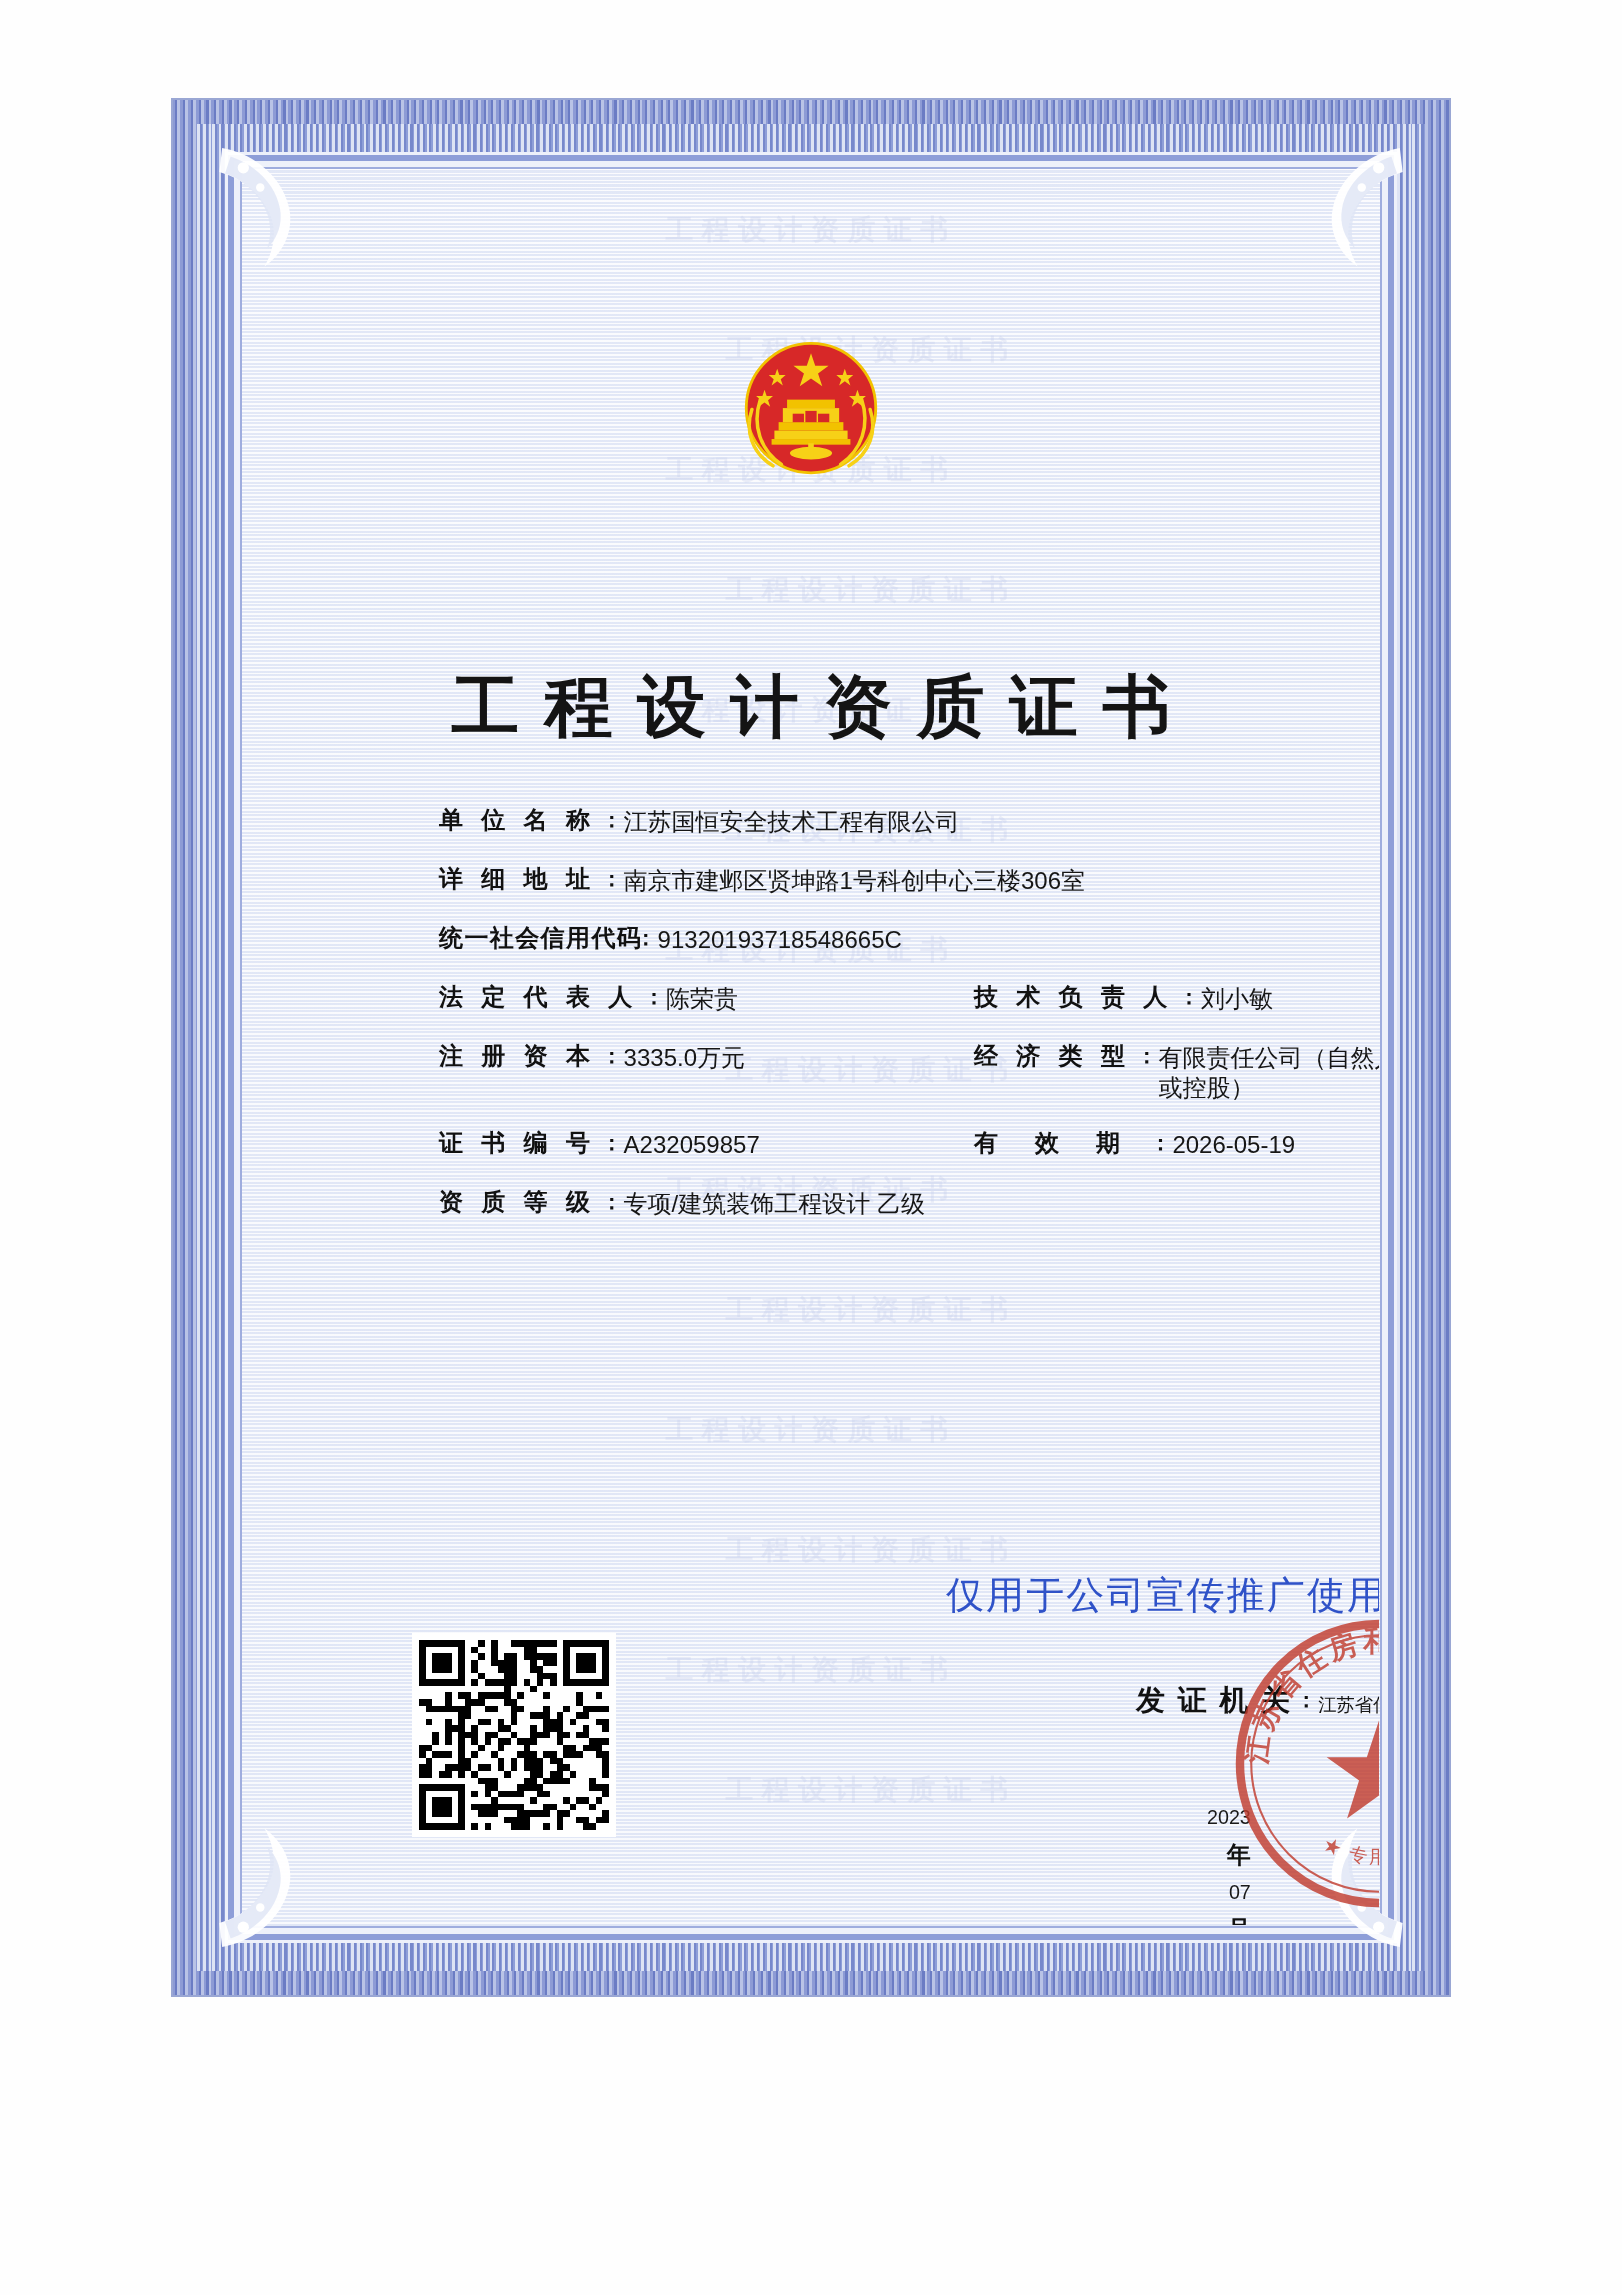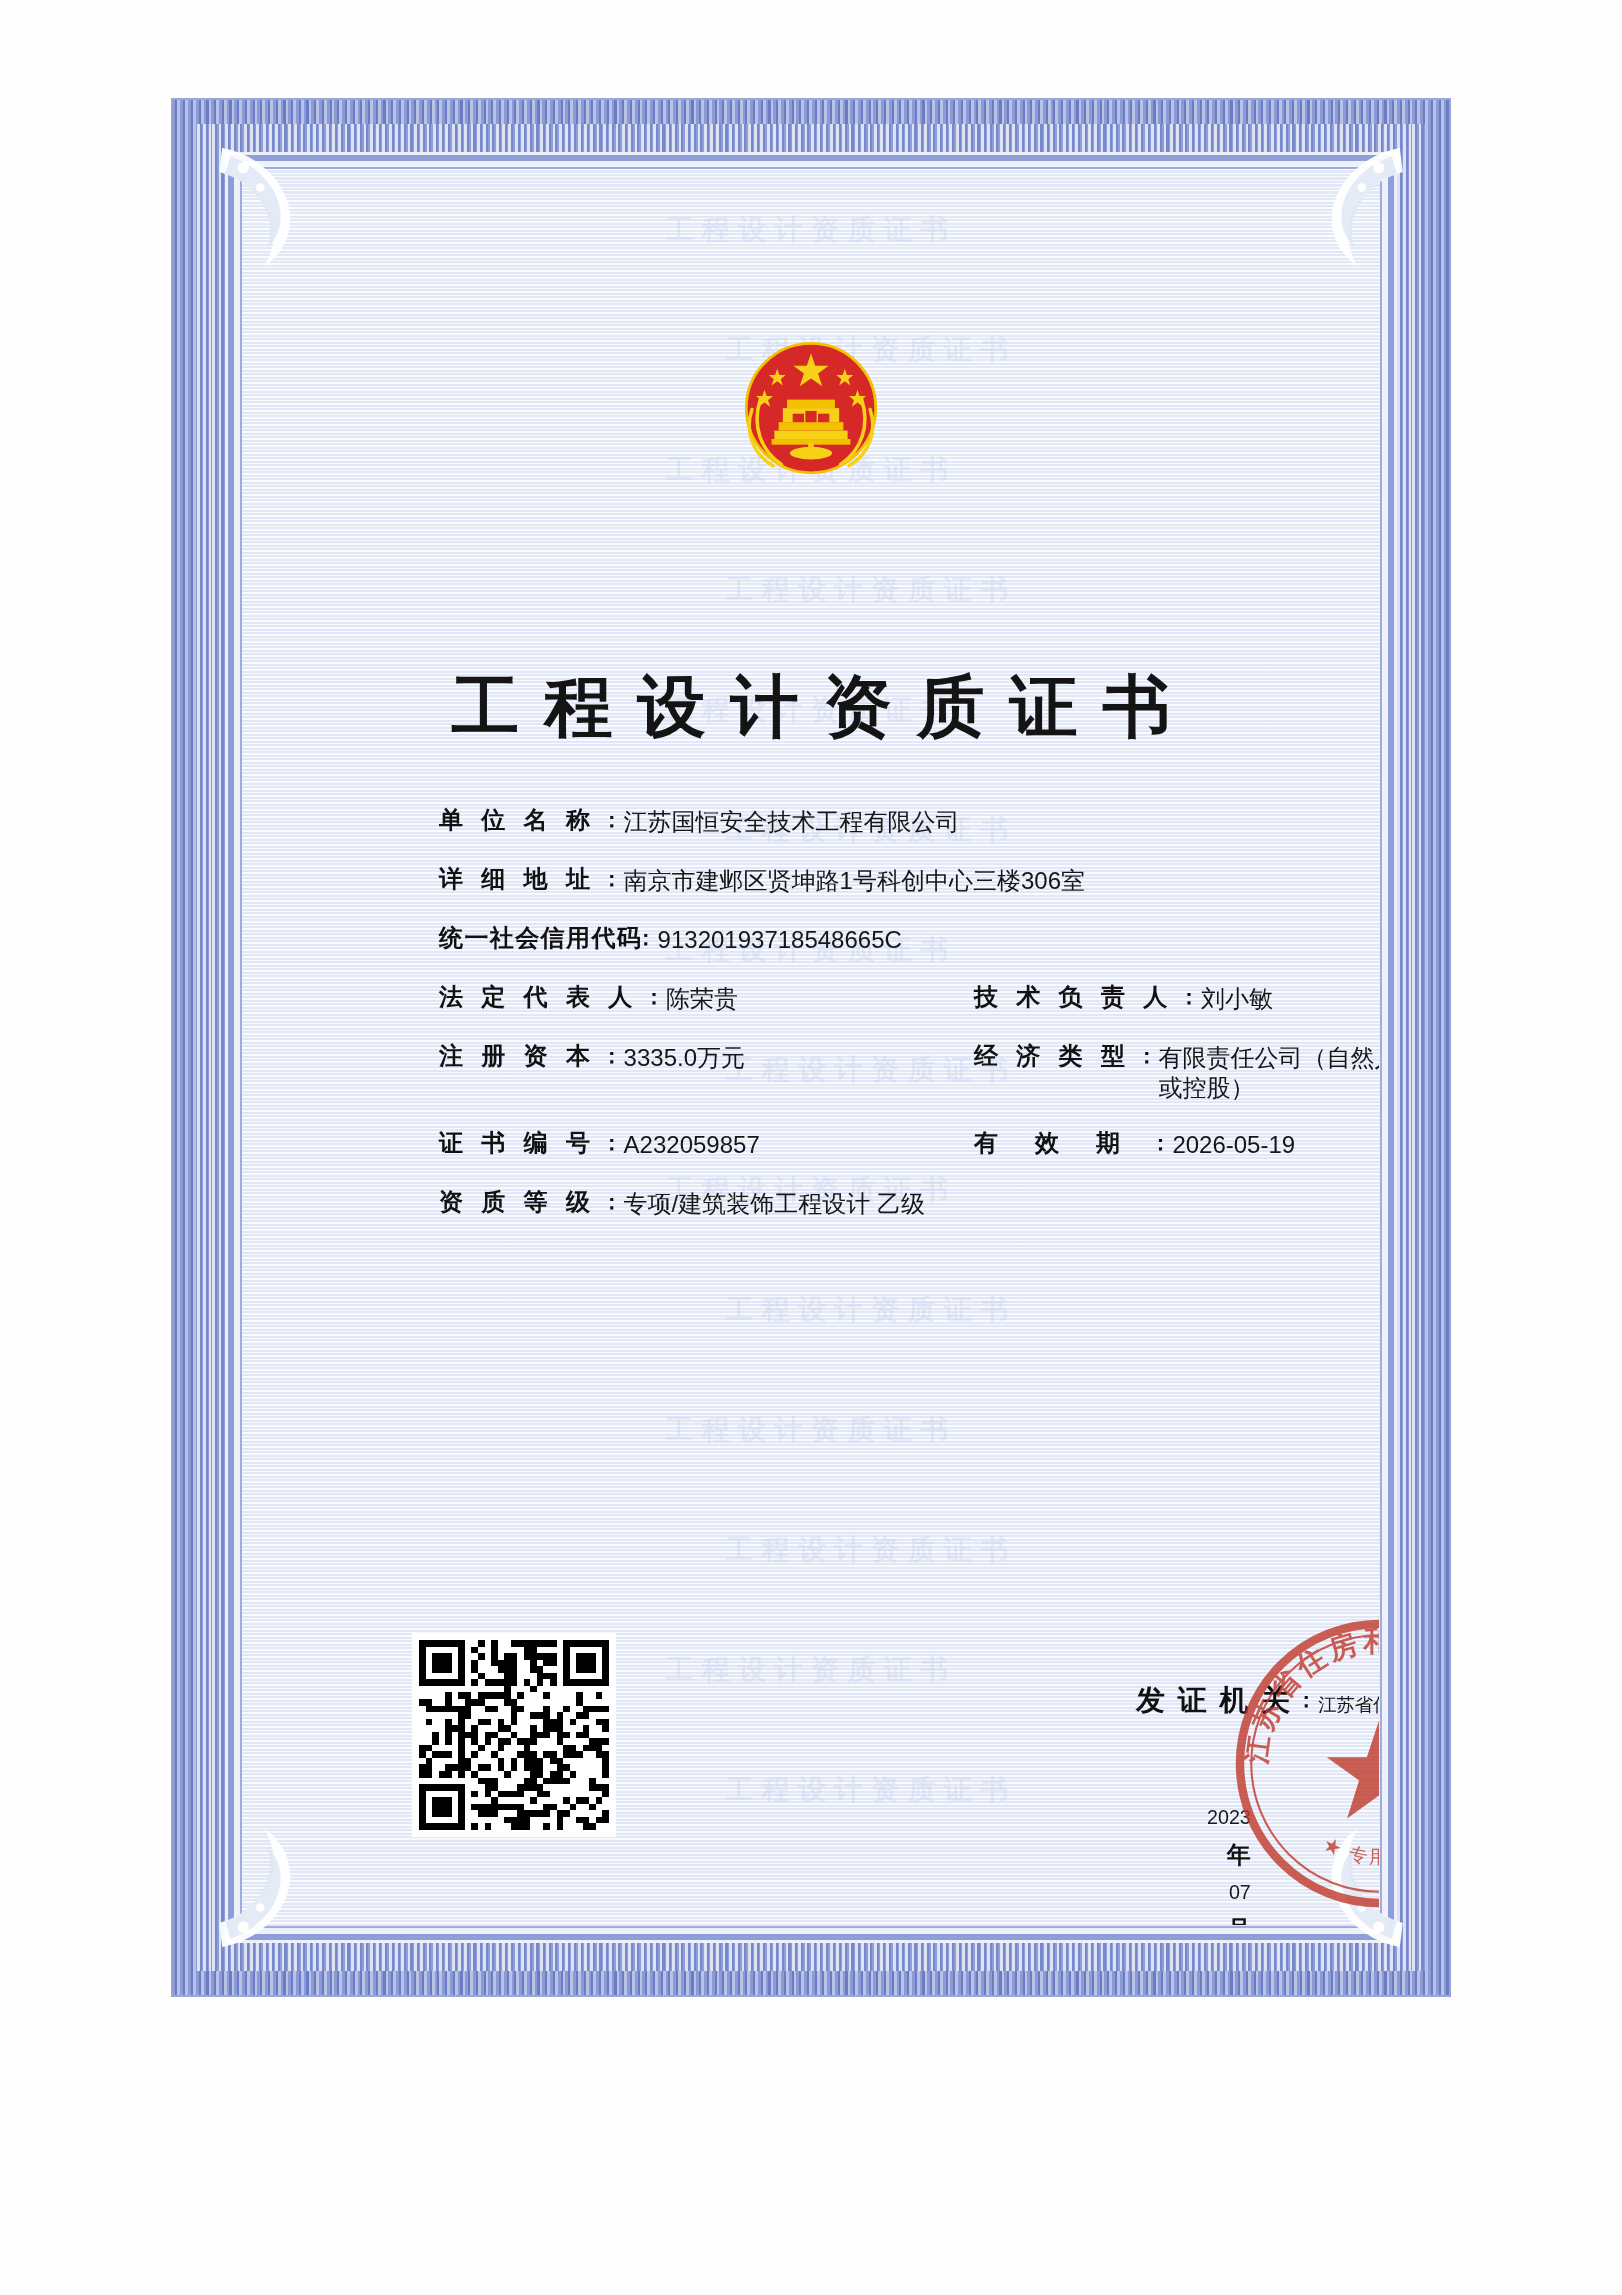--- a/index.html
+++ b/index.html
@@ -455,20 +455,21 @@
         <div class="row">
           <div class="cell full">
             <span class="lbl sp5">资质等级</span>
             <span class="colon">：</span>
             <span class="val wide">专项/建筑装饰工程设计 乙级</span>
           </div>
         </div>
 
       </div>
 
+      <div class="promo">仅用于公司宣传推广使用</div>
 
       <div class="issuer">
         <span class="lbl">发证机关</span>
         <span class="colon">：</span>
         <span class="val">江苏省住房和城乡建设厅</span>
       </div>
 
       <div class="dateline">
         <span class="num">2023</span>
         <span>年</span>

